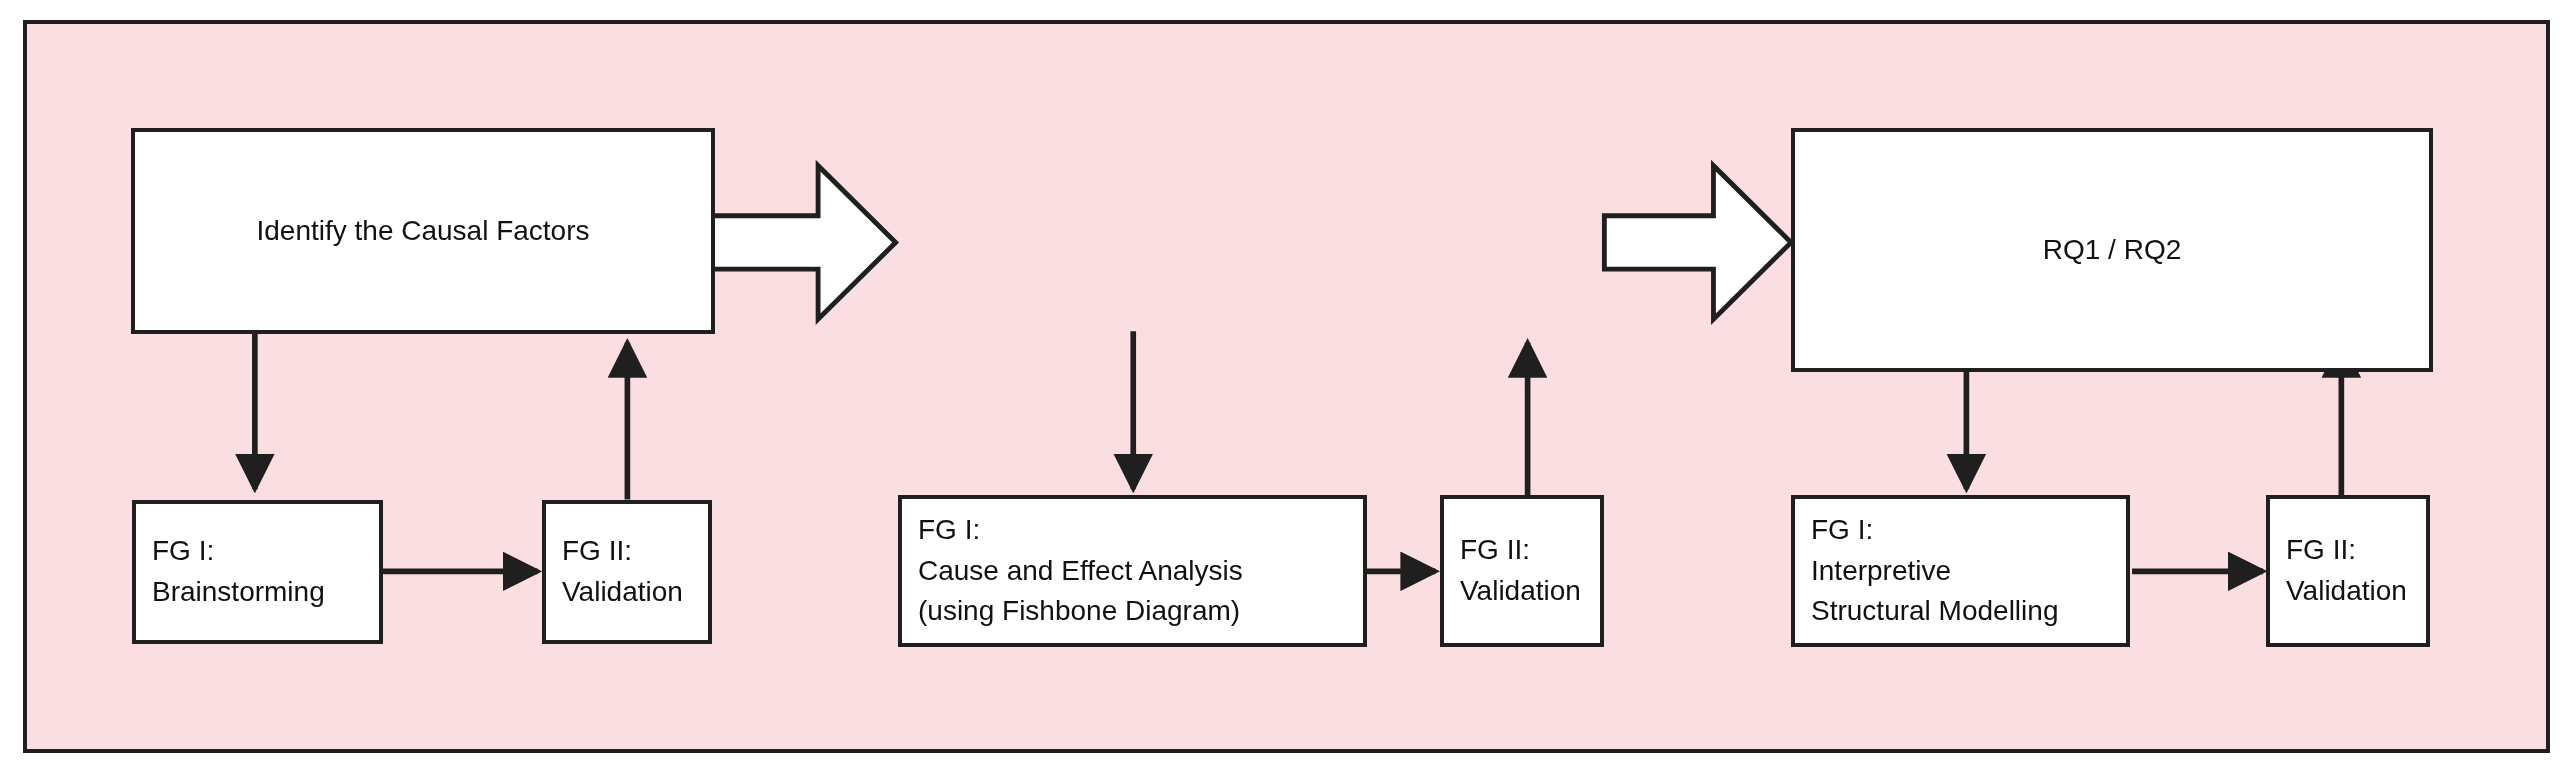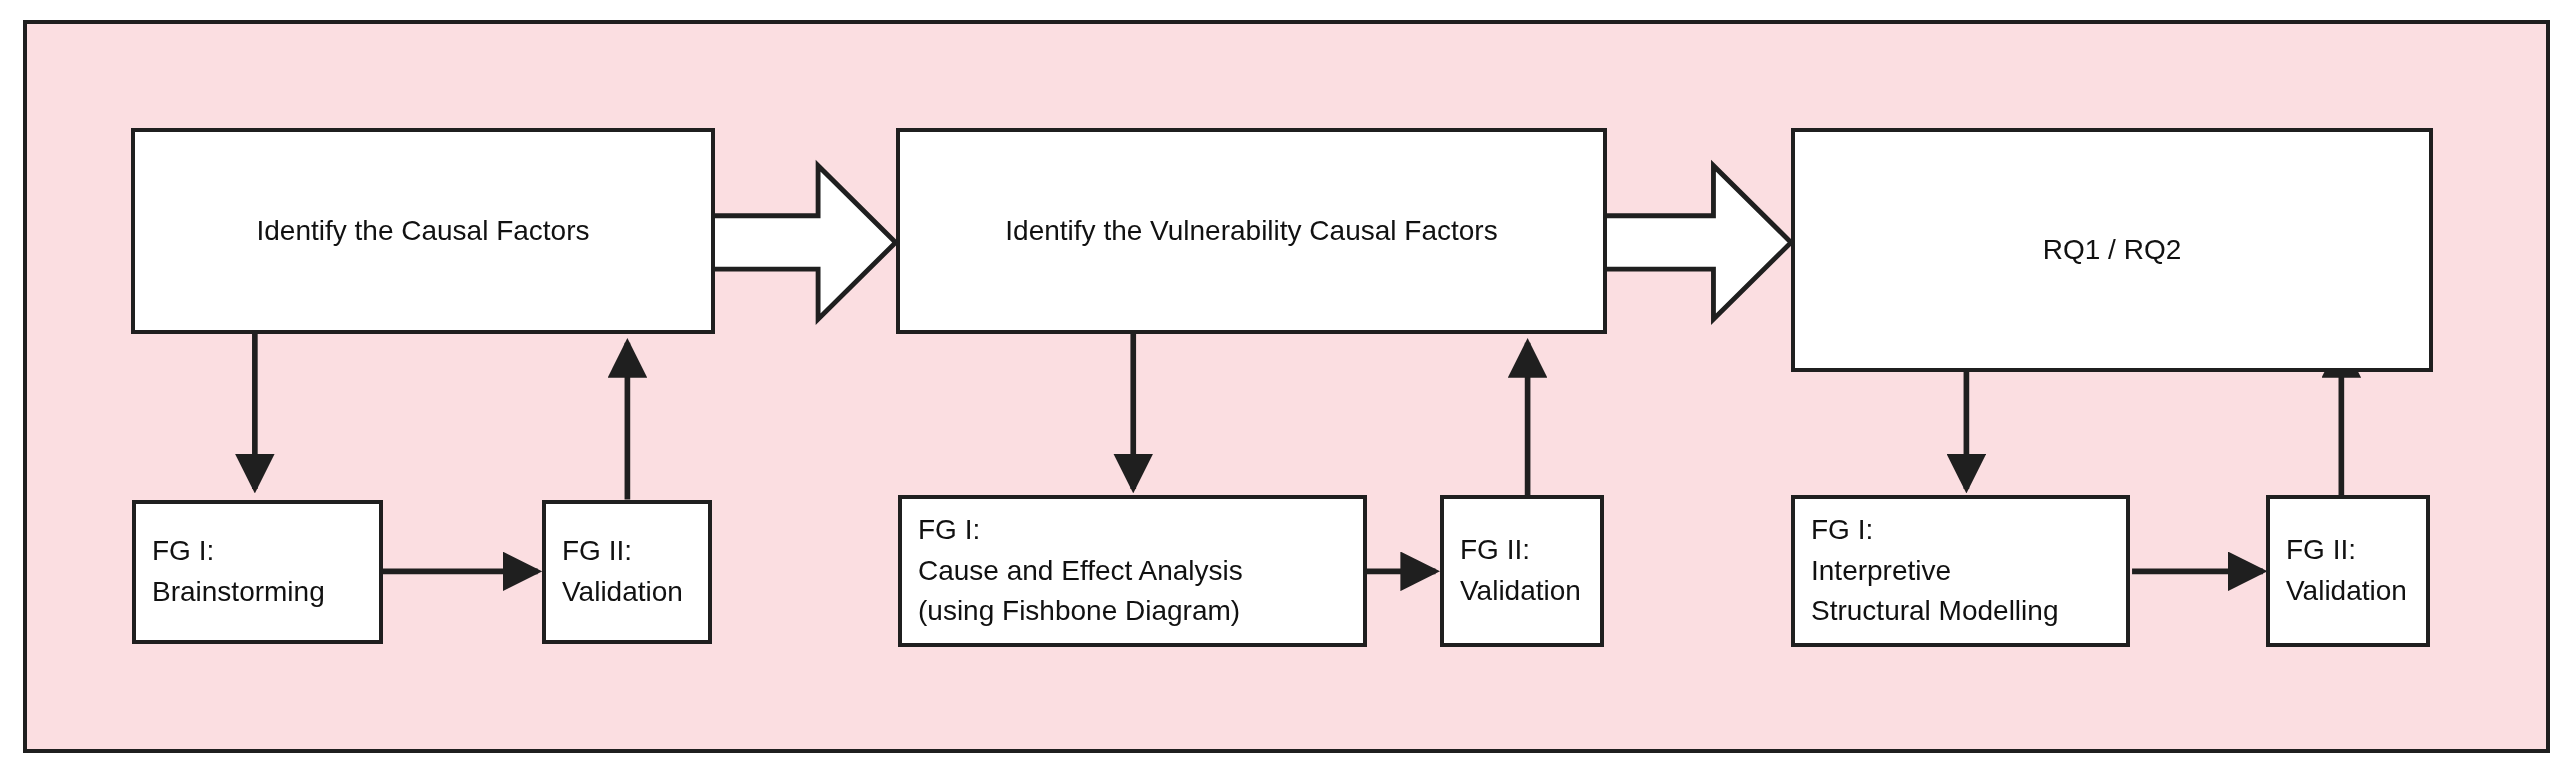--- a/index.html
+++ b/index.html
@@ -102,23 +102,20 @@
   <div class="node node-left" style="left:132px; top:500px; width:251px; height:144px;">
     <span class="node-label">FG I:
 Brainstorming</span>
   </div>
 
   <div class="node node-left" style="left:542px; top:500px; width:170px; height:144px;">
     <span class="node-label">FG II:
 Validation</span>
   </div>
 
-  <div class="node node-center" style="left:896px; top:128px; width:711px; height:206px;">
-    <span class="node-label">Identify the Vulnerability Causal Factors</span>
-  </div>
 
   <div class="node node-left" style="left:898px; top:495px; width:469px; height:152px;">
     <span class="node-label">FG I:
 Cause and Effect Analysis
 (using Fishbone Diagram)</span>
   </div>
 
   <div class="node node-left" style="left:1440px; top:495px; width:164px; height:152px;">
     <span class="node-label">FG II:
 Validation</span>

